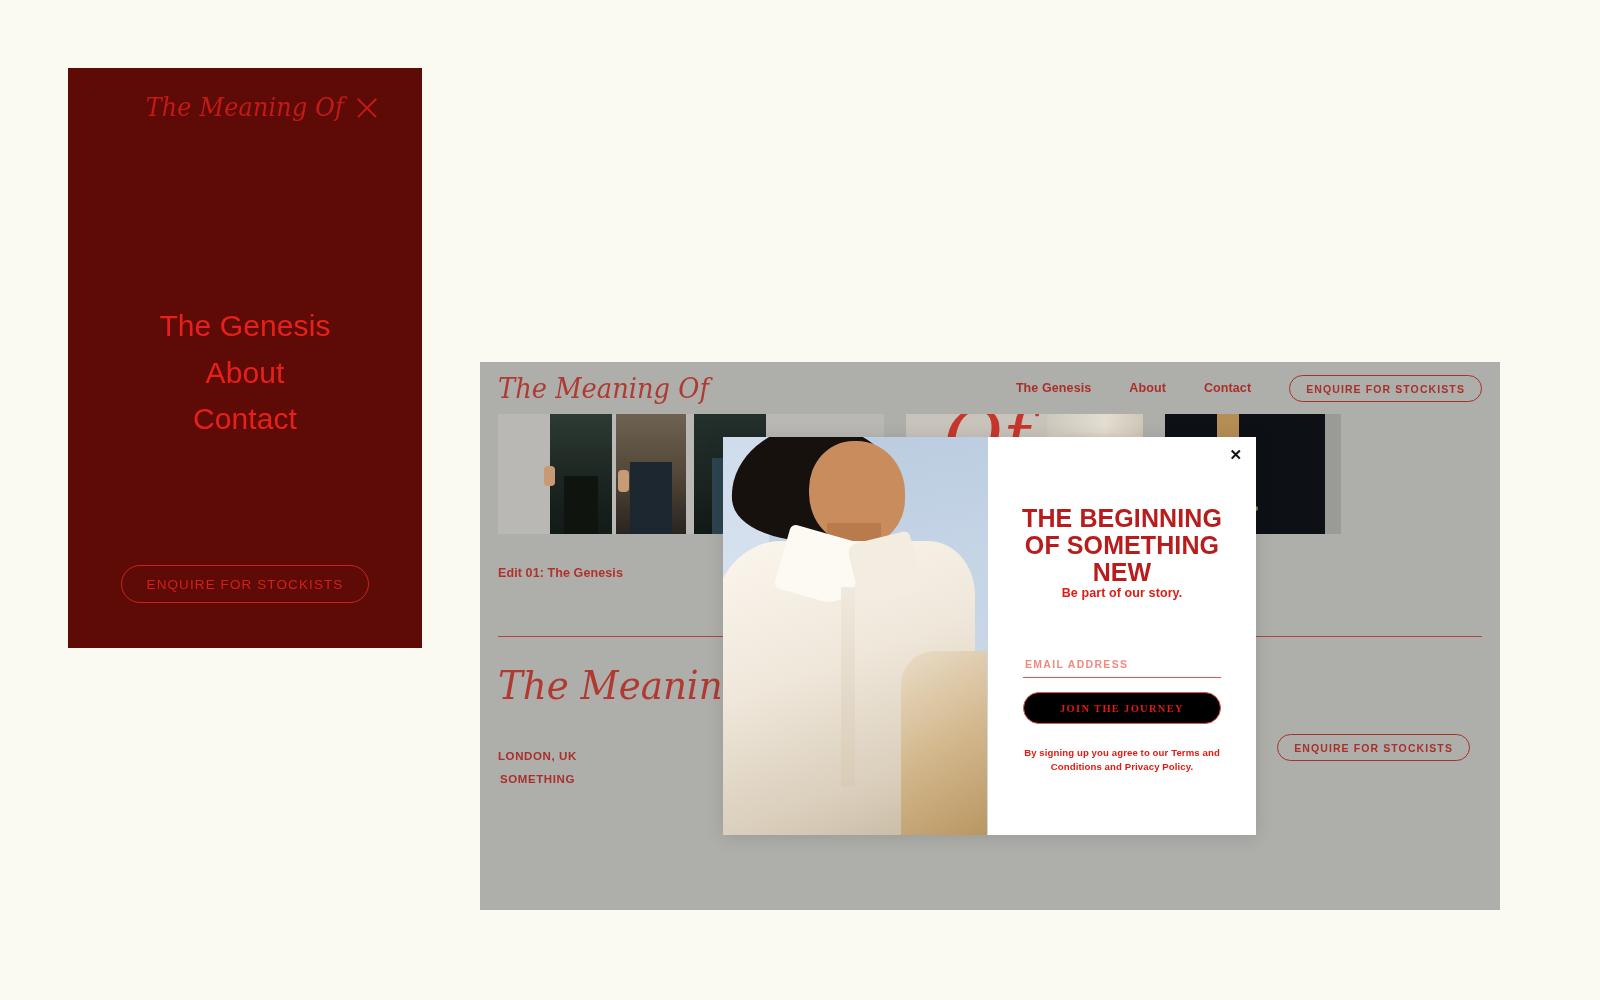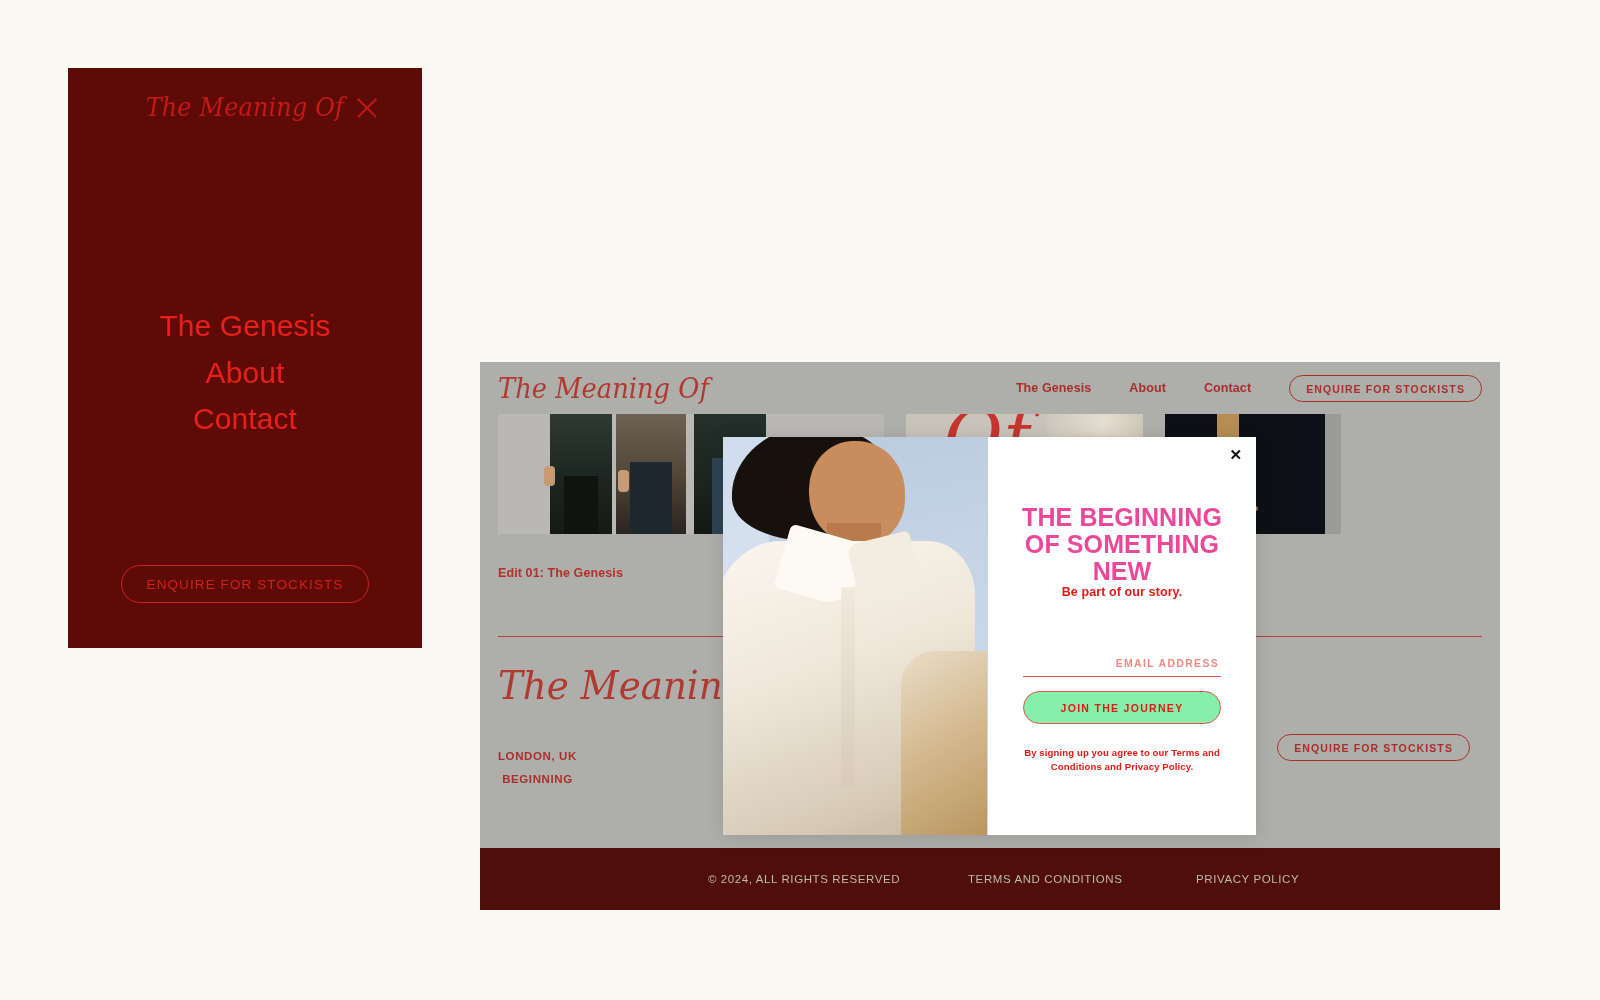--- a/index.html
+++ b/index.html
@@ -233,43 +233,43 @@
     padding: 0 34px; display: flex; flex-direction: column;
     align-items: center; justify-content: center; text-align: center;
   }
   .modal-close {
     position: absolute; right: 14px; top: 10px;
     font-size: 15px; line-height: 1; color: #111;
     background: none; border: 0; cursor: pointer; font-weight: 700;
     font-family: "Liberation Sans", sans-serif;
   }
   .modal-title {
-    color: #ec4899; font-size: 25px; font-weight: 700;
+    color: #b91c1c; font-size: 25px; font-weight: 700;
     line-height: 1.08; letter-spacing: .1px; 
     margin-top: 6px;
   }
   .modal-sub {
     color: #e01b12; font-size: 12.5px; font-weight: 700;
     letter-spacing: .1px; margin-bottom: 44px;
   }
   .email-field {
     width: 198px; border: 0; border-bottom: 1.4px solid #e8524a;
     background: transparent; padding: 2px 2px 7px;
     color: #e01b12; font-size: 10.5px; letter-spacing: 1.3px;
     font-weight: 600; font-family: "Liberation Sans", sans-serif;
-    outline: none; text-align: right; margin-top: 12px;
+    outline: none; text-align: left; margin-top: 12px;
   }
   .email-field::placeholder { color: #f08a83; letter-spacing: 1.3px; }
   .join-btn {
     margin-top: 14px; width: 198px;
     border: 1px solid #e8524a; border-radius: 999px;
-    background: #86efac; color: #e01b12;
+    background: #000000; color: #e01b12;
     font-size: 10.5px; font-weight: 700; letter-spacing: 1.3px;
     padding: 10px 0 9px; cursor: pointer;
-    font-family: Liberation Sans, sans-serif;
+    font-family: Liberation Serif, serif;
   }
   .modal-fine {
     margin-top: 22px; width: 200px;
     color: #e01b12; font-size: 9.6px; font-weight: 700;
     line-height: 1.45; letter-spacing: .1px;
   }
 </style>
 </head>
 <body>
 
@@ -330,32 +330,27 @@
     </div>
 
     <div class="edit-caption">Edit 01: The Genesis</div>
 
     <div class="divider"></div>
 
     <div class="mid-logo">The Meaning Of</div>
 
     <div class="mid-links">
       <div class="mid-link">LONDON, UK</div>
-      <div class="mid-link">BEGINNING</div>
+      <div class="mid-link">SOMETHING</div>
     </div>
 
     <div class="mid-pill-wrap">
       <button class="nav-pill">ENQUIRE FOR STOCKISTS</button>
     </div>
 
-    <div class="site-footer">
-      <div class="foot-item foot-copy">© 2024, ALL RIGHTS RESERVED</div>
-      <div class="foot-item foot-terms">TERMS AND CONDITIONS</div>
-      <div class="foot-item foot-priv">PRIVACY POLICY</div>
-    </div>
   </div>
 
   <div class="modal">
     <div class="modal-img">
       <div class="mi-sky-l"></div>
       <div class="mi-hair"></div>
       <div class="mi-face"></div>
       <div class="mi-neck"></div>
       <div class="mi-shirt"></div>
       <div class="mi-collar-l"></div>

